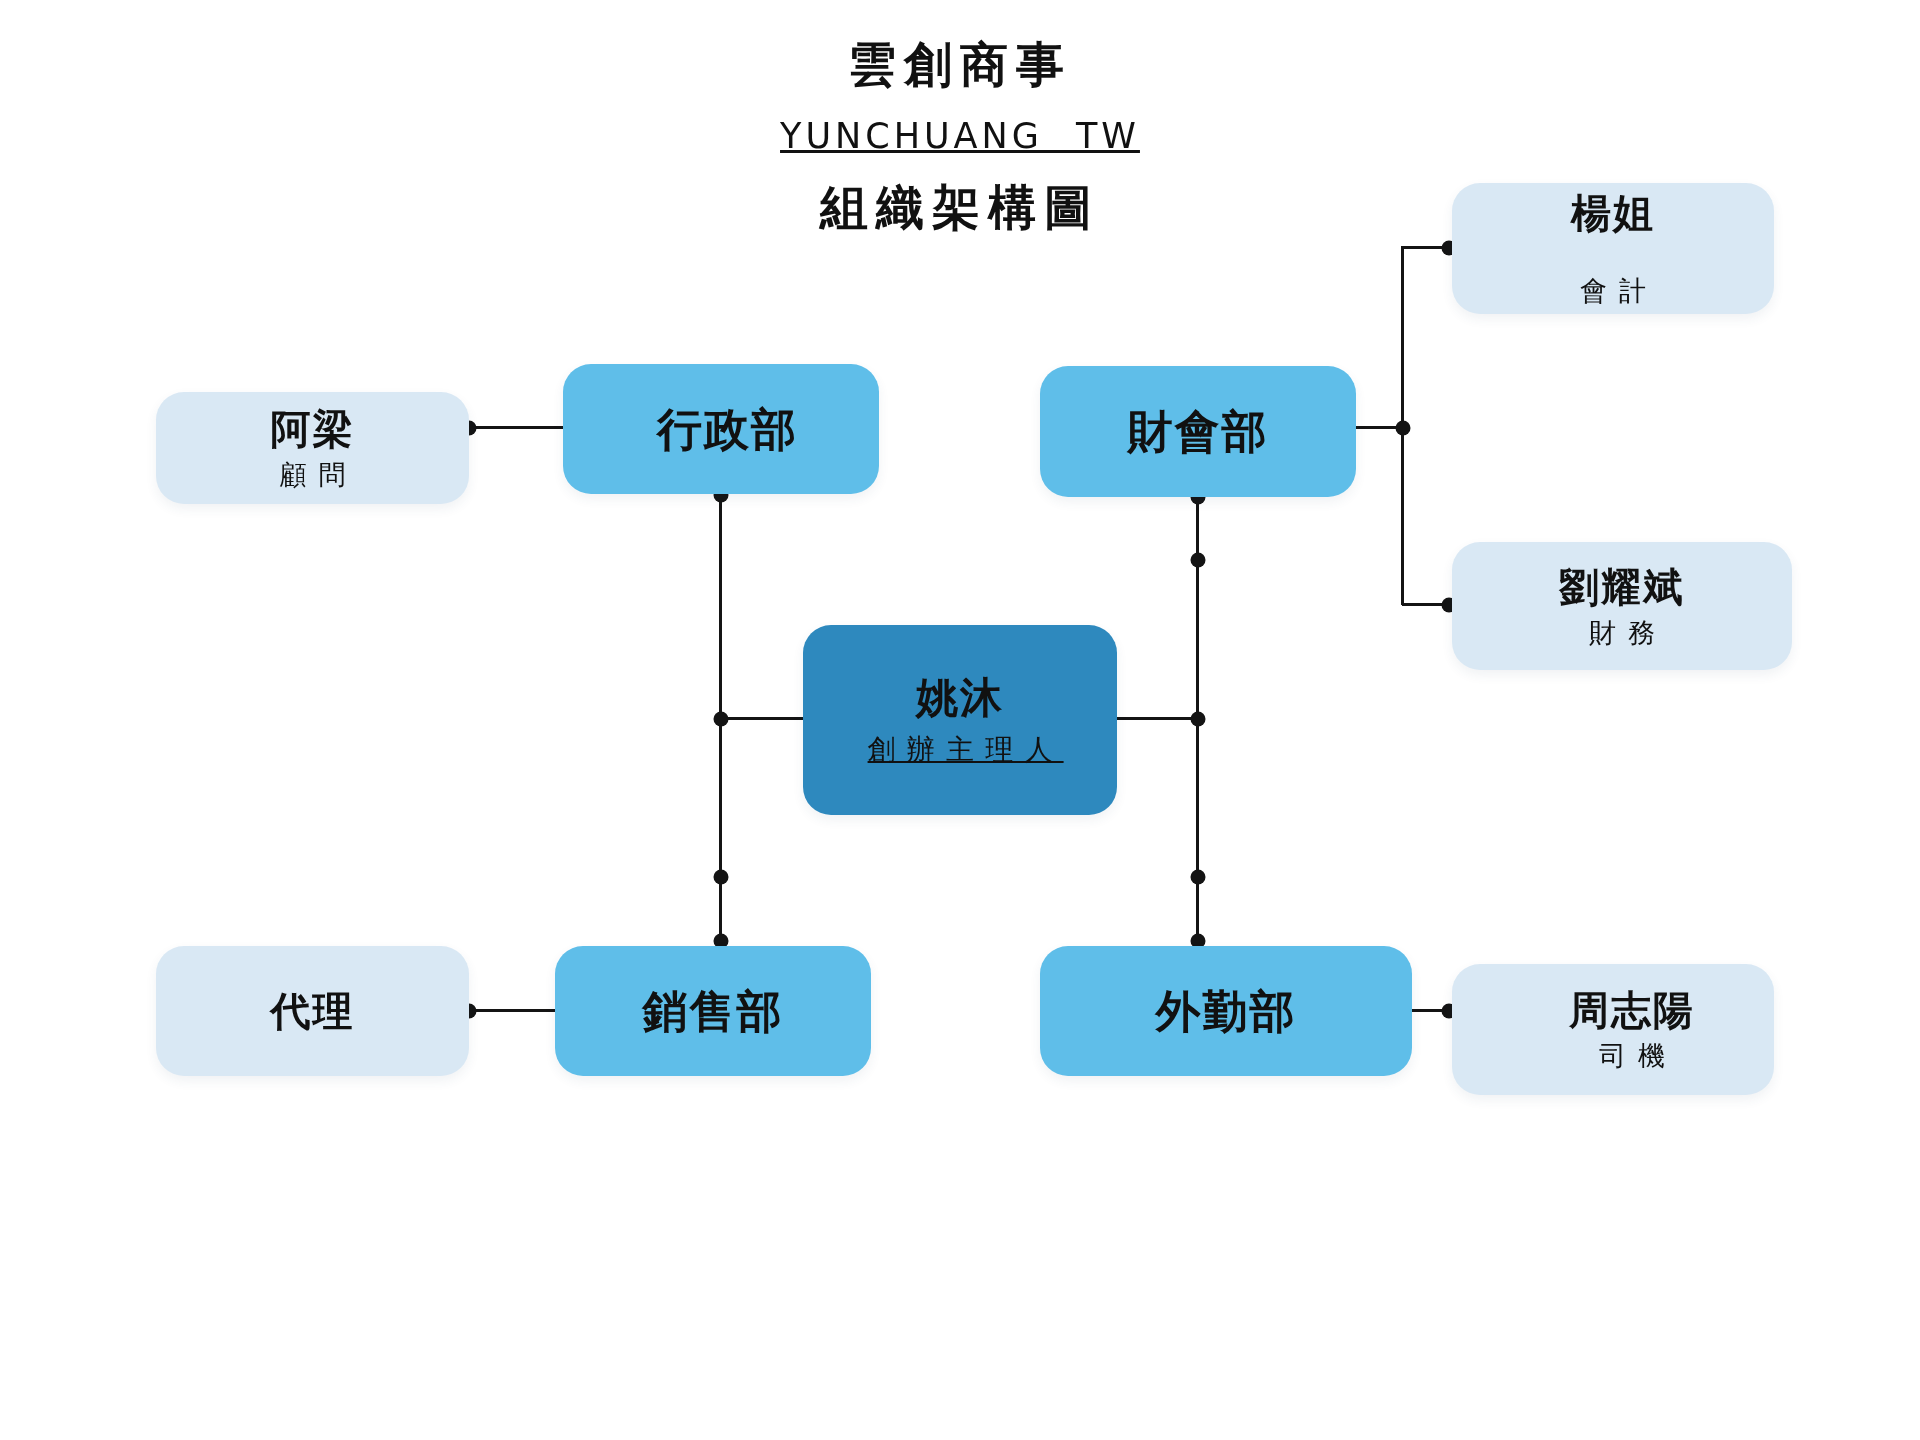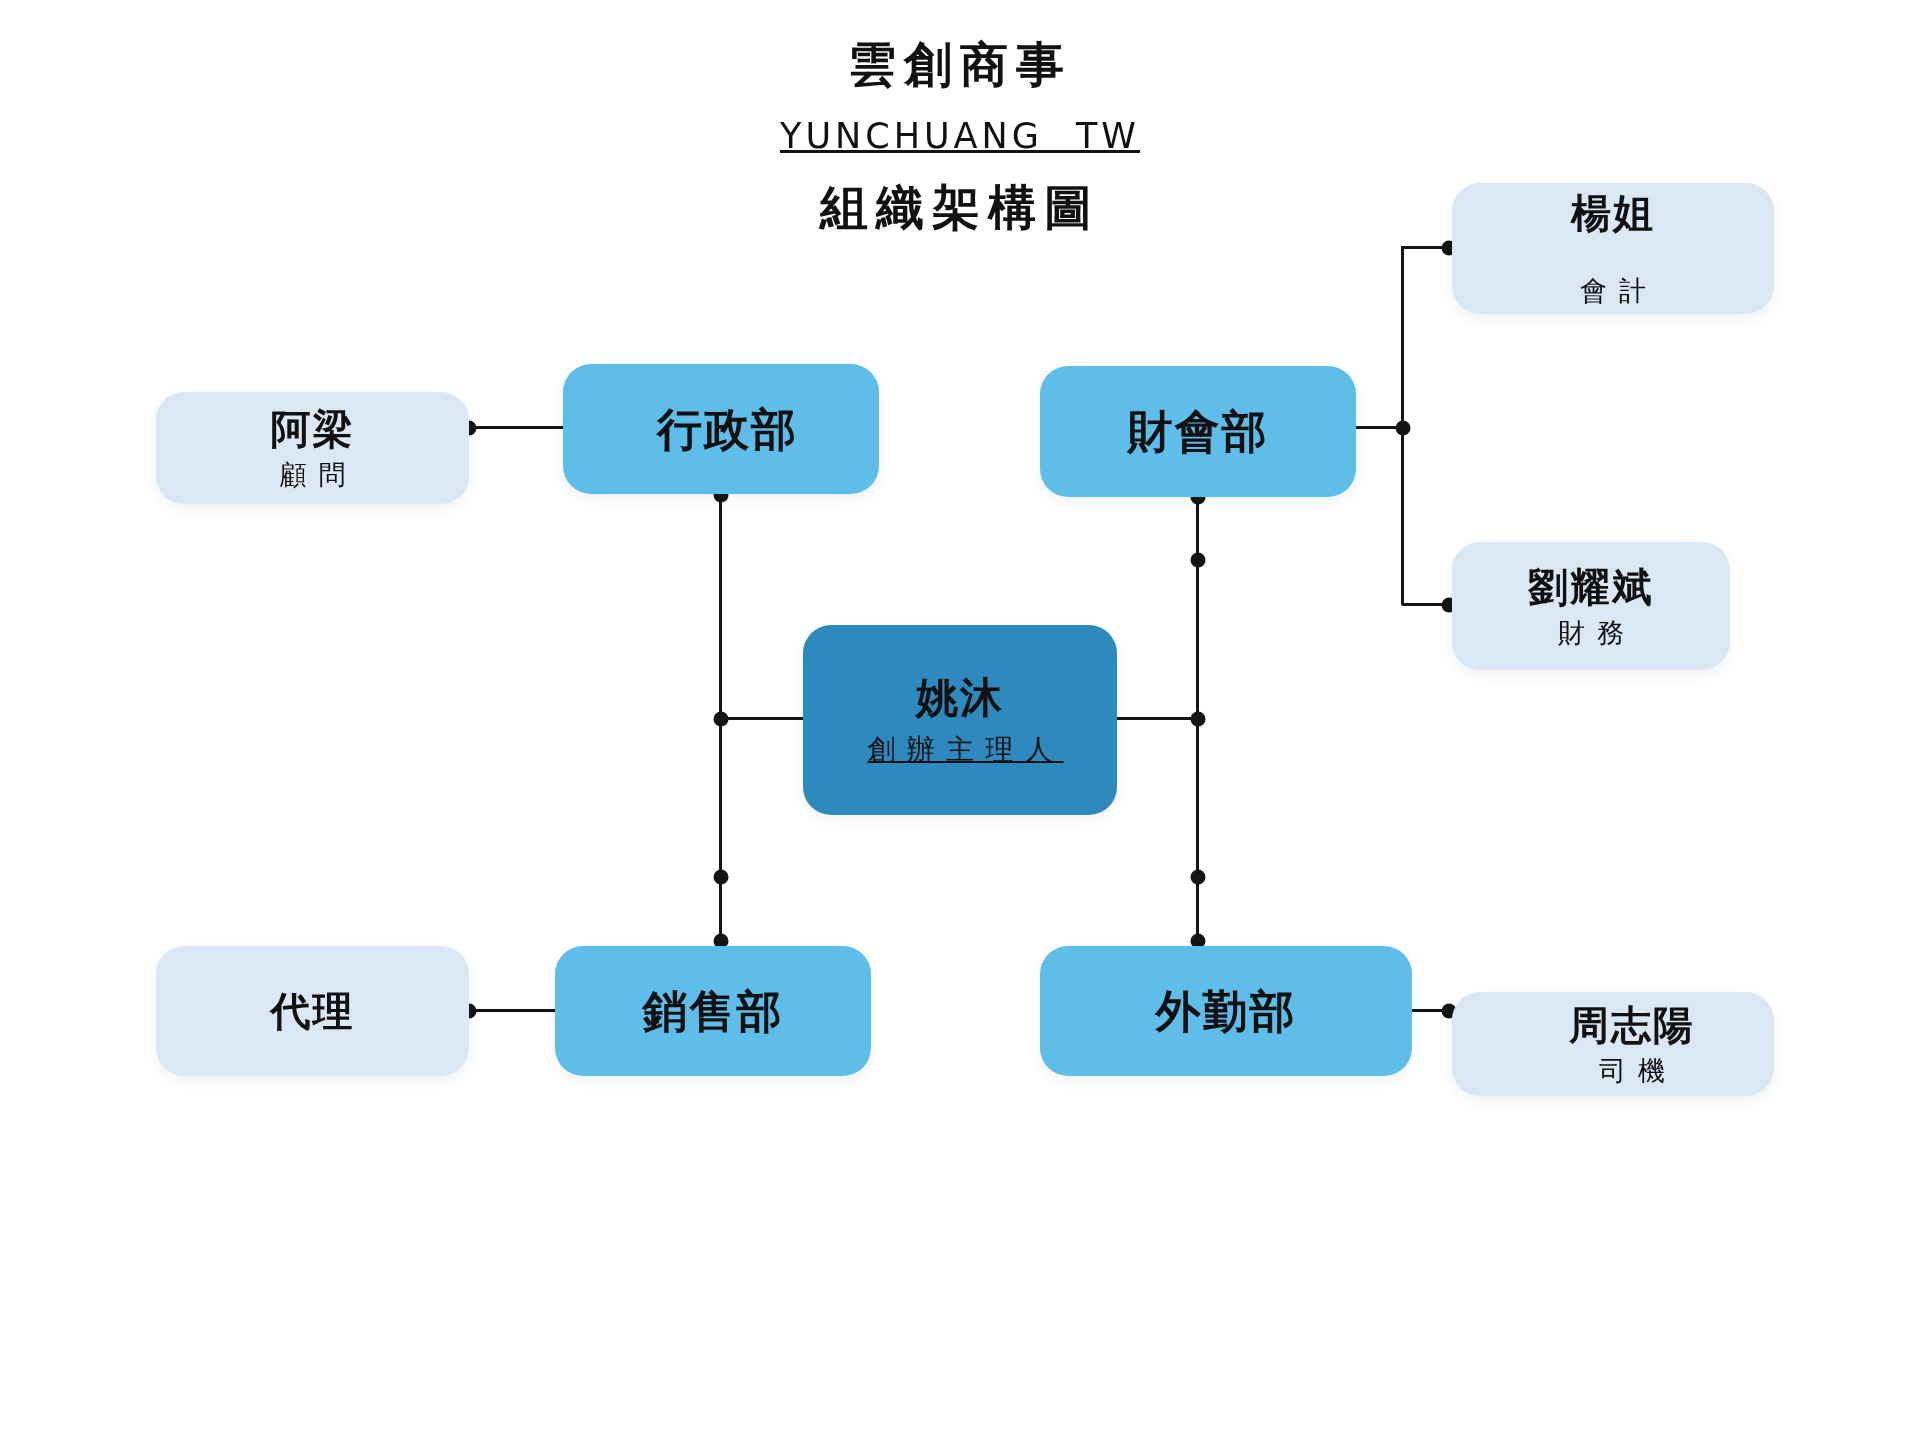--- a/index.html
+++ b/index.html
@@ -75,26 +75,26 @@
     margin-top: 9px;
   }
   .node.dark .person-name { font-size: 42px; }
   .node.dark .person-role { font-size: 28px; letter-spacing: 0.4em; text-indent: 0.4em; margin-top: 14px; text-decoration: underline; }
 
   
   #n-yangjie     { left: 1452px; top: 183px; width: 322px; height: 131px; gap: 32px; }
   #n-aliang      { left: 156px;  top: 366px; width: 313px; height: 112px; margin-top: 26px; }
   #n-xingzheng   { left: 563px;  top: 364px; width: 316px; height: 130px; padding-left: 13px; }
   #n-caihui      { left: 1040px; top: 366px; width: 316px; height: 131px; }
-  #n-liuyaobin   { left: 1452px; top: 542px; width: 278px; height: 128px; }
+  #n-liuyaobin   { left: 1452px; top: 542px; width: 340px; height: 128px; }
   #n-yaomu       { left: 803px;  top: 625px; width: 314px; height: 190px; }
   #n-daili       { left: 156px;  top: 946px; width: 313px; height: 130px; }
   #n-xiaoshou    { left: 555px;  top: 946px; width: 316px; height: 130px; }
   #n-waiqin      { left: 1040px; top: 946px; width: 372px; height: 130px; }
-  #n-zhouzhiyang { left: 1452px; top: 992px; width: 322px; height: 104px; padding-left: 38px; }
+  #n-zhouzhiyang { left: 1452px; top: 964px; width: 322px; height: 131px; padding-left: 38px; }
 
   
   .line {
     position: absolute;
     background: var(--connector, #141414);
   }
   .line.h { height: 3px; }
   .line.v { width: 3px; }
 
   #l-aliang      { left: 469px;  top: 426px;  width: 94px; }

